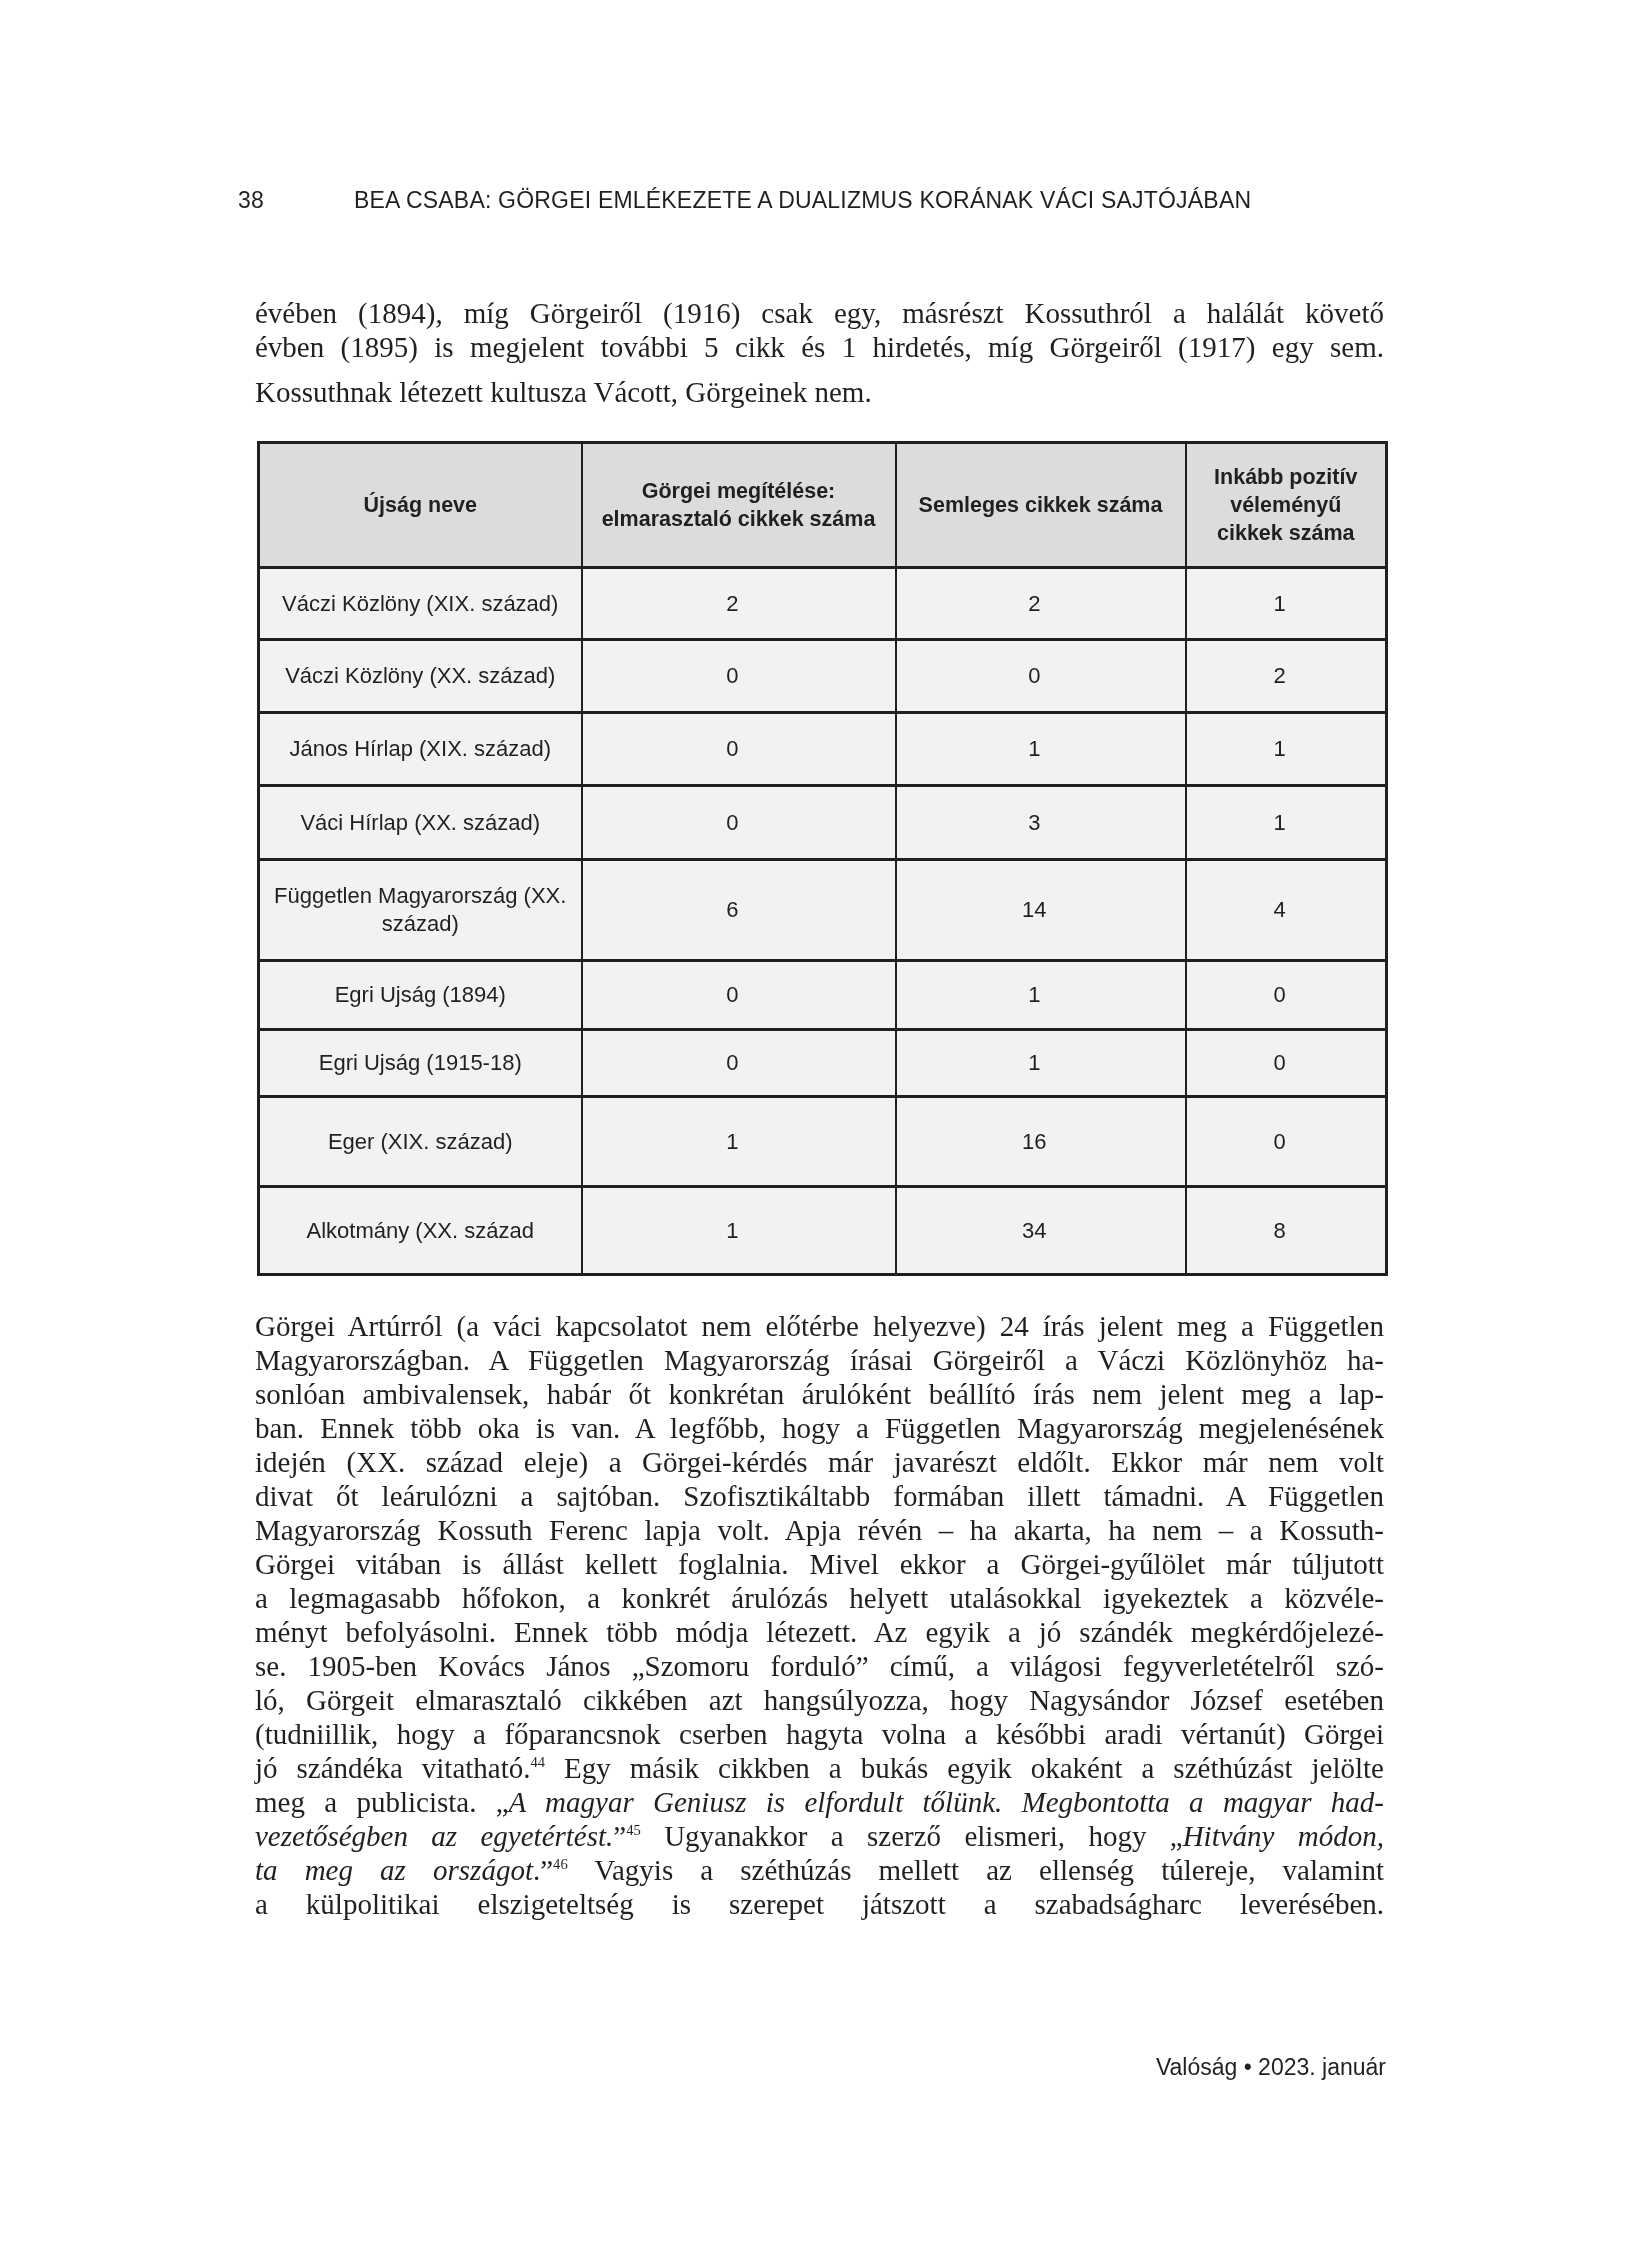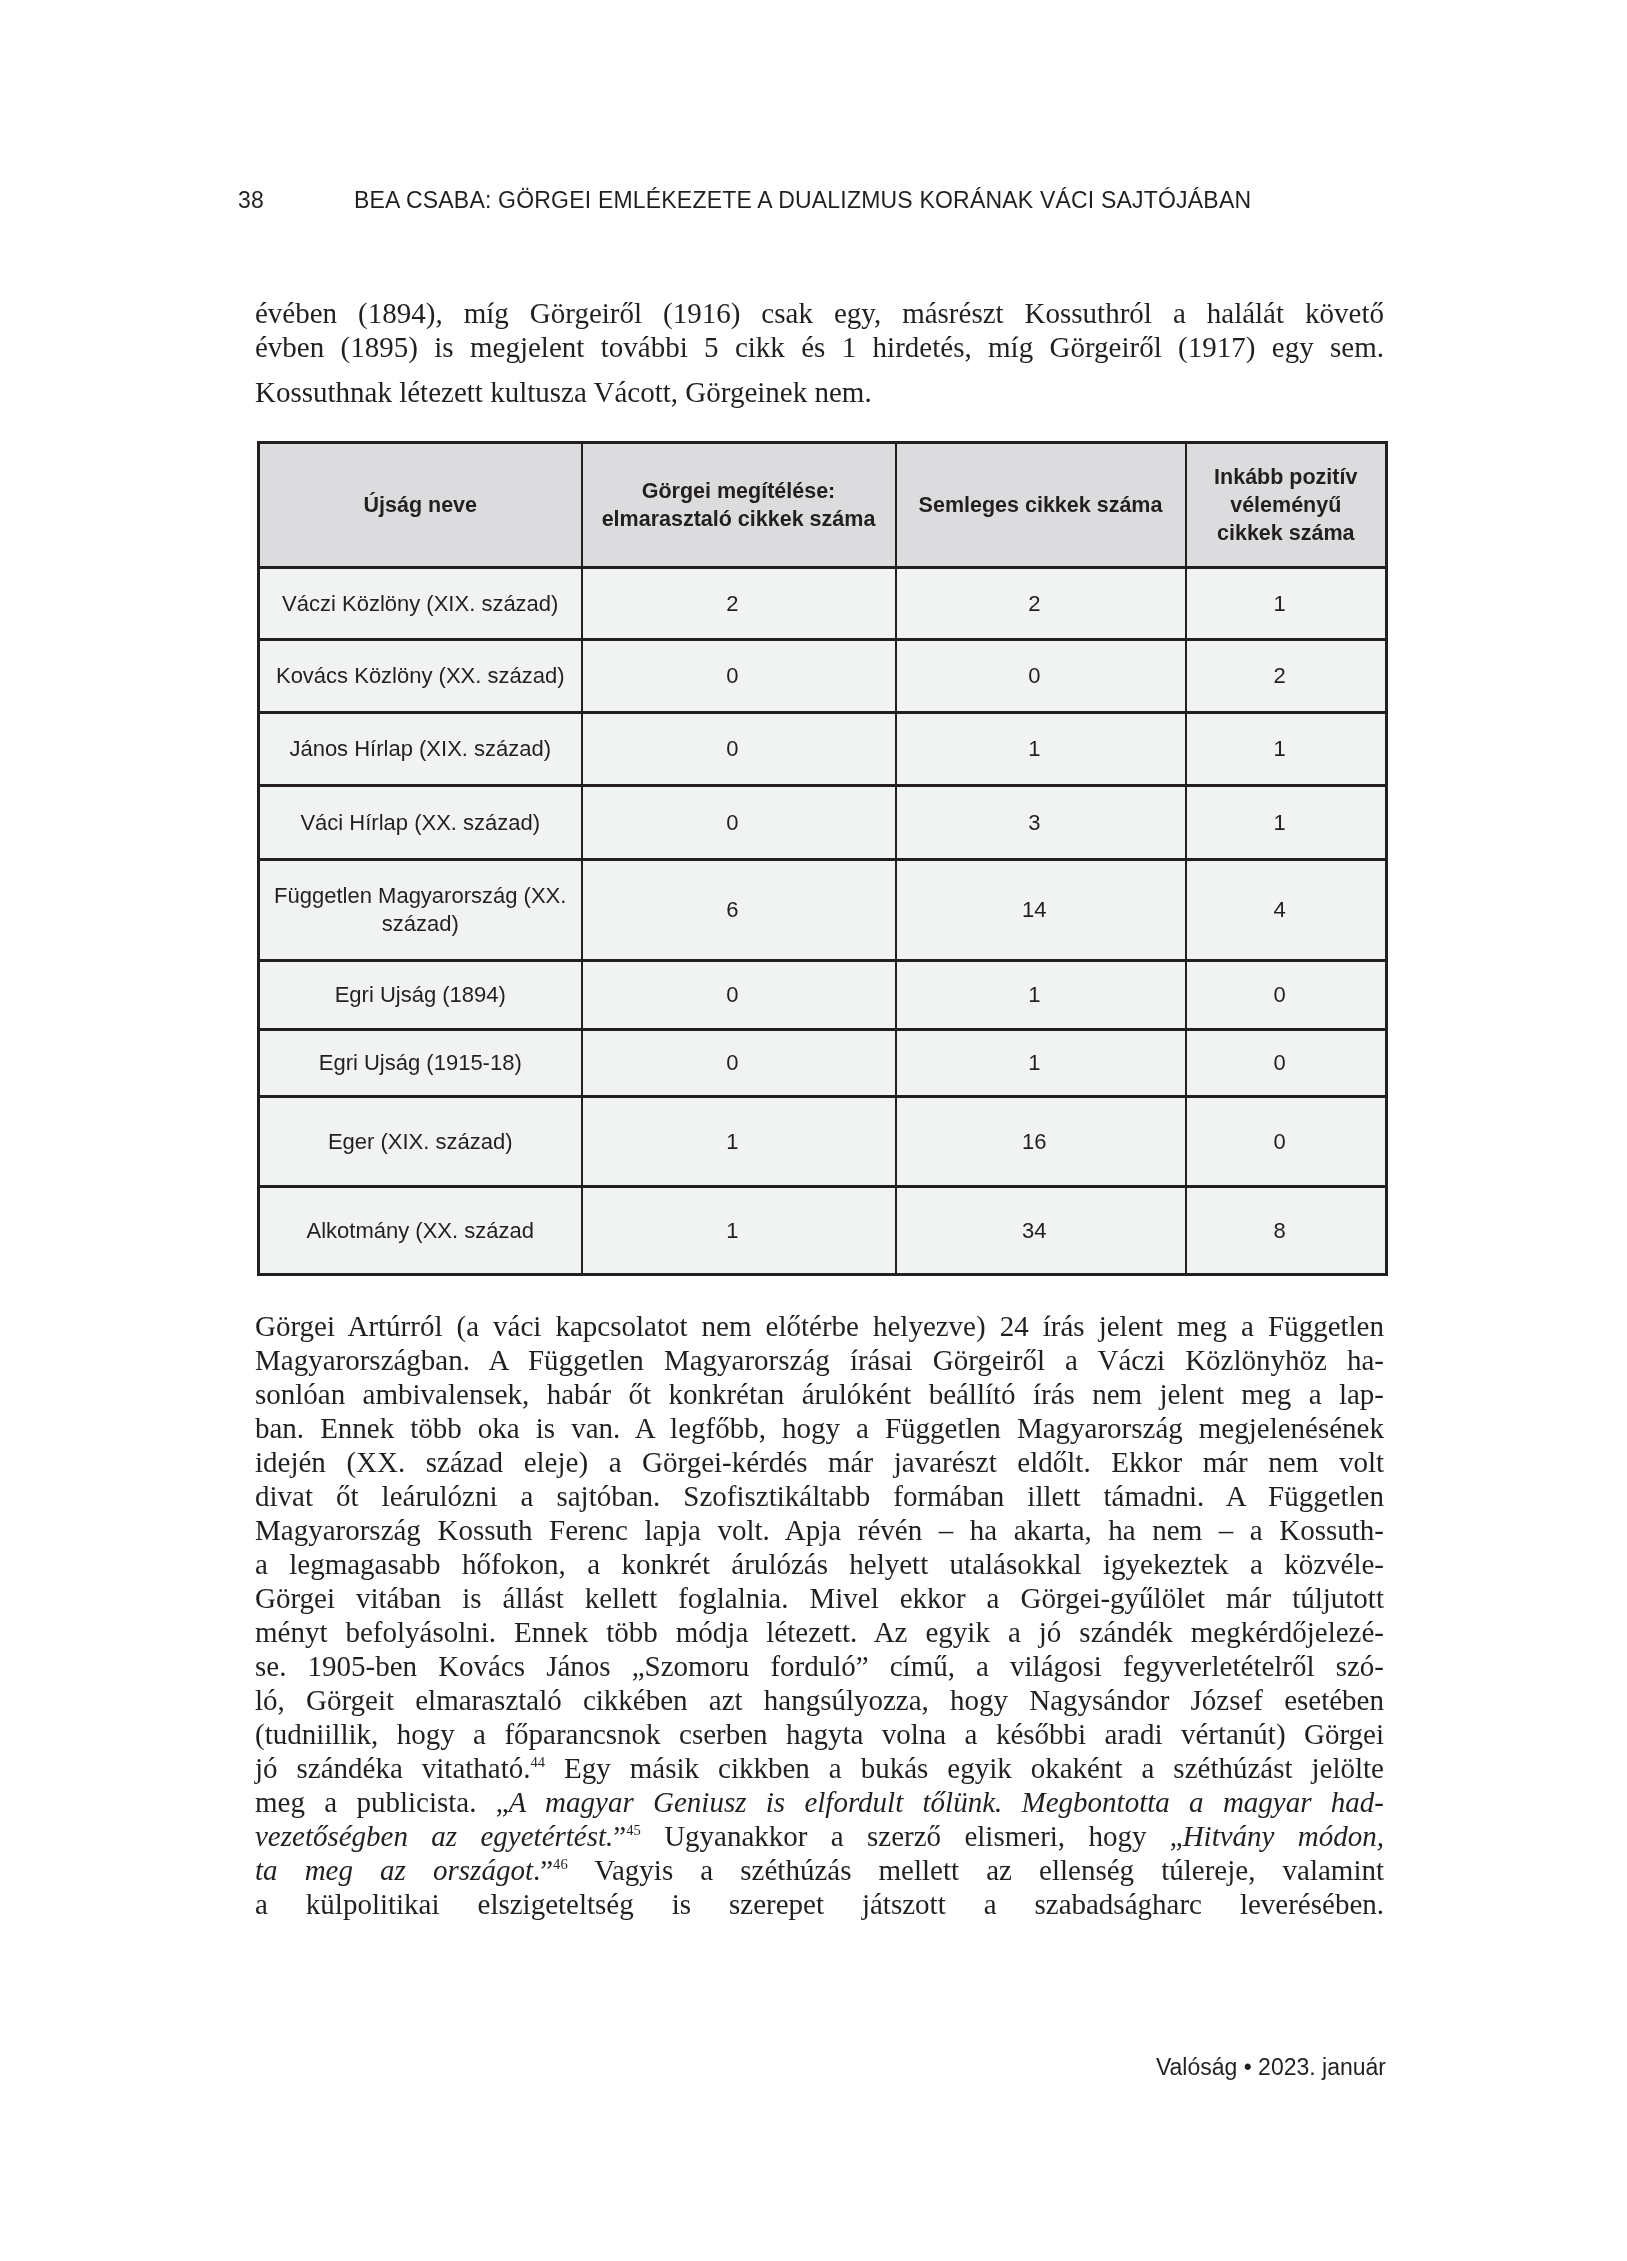--- a/index.html
+++ b/index.html
@@ -81,21 +81,21 @@
       </tr>
     </thead>
     <tbody id="table-body">
         <tr style="height: 72px;">
           <td class="c1">Váczi Közlöny (XIX. század)</td>
           <td class="num">2</td>
           <td class="num">2</td>
           <td class="c4 num">1</td>
         </tr>
         <tr style="height: 73px;">
-          <td class="c1">Kovács Közlöny (XX. század)</td>
+          <td class="c1">Váczi Közlöny (XX. század)</td>
           <td class="num">0</td>
           <td class="num">0</td>
           <td class="c4 num">2</td>
         </tr>
         <tr style="height: 73px;">
           <td class="c1">János Hírlap (XIX. század)</td>
           <td class="num">0</td>
           <td class="num">1</td>
           <td class="c4 num">1</td>
         </tr>
@@ -139,22 +139,22 @@
   </table>
 
   <div class="body-text para2" id="main-paragraph">
       <span class="line"><span>Görgei Artúrról (a váci kapcsolatot nem előtérbe helyezve) 24 írás jelent meg a Független</span></span>
       <span class="line"><span>Magyarországban. A Független Magyarország írásai Görgeiről a Váczi Közlönyhöz ha-</span></span>
       <span class="line"><span>sonlóan ambivalensek, habár őt konkrétan árulóként beállító írás nem jelent meg a lap-</span></span>
       <span class="line"><span>ban. Ennek több oka is van. A legfőbb, hogy a Független Magyarország megjelenésének</span></span>
       <span class="line"><span>idején (XX. század eleje) a Görgei-kérdés már javarészt eldőlt. Ekkor már nem volt</span></span>
       <span class="line"><span>divat őt leárulózni a sajtóban. Szofisztikáltabb formában illett támadni. A Független</span></span>
       <span class="line"><span>Magyarország Kossuth Ferenc lapja volt. Apja révén – ha akarta, ha nem – a Kossuth-</span></span>
+      <span class="line"><span>Görgei vitában is állást kellett foglalnia. Mivel ekkor a Görgei-gyűlölet már túljutott</span></span>
       <span class="line"><span>a legmagasabb hőfokon, a konkrét árulózás helyett utalásokkal igyekeztek a közvéle-</span></span>
-      <span class="line"><span>Görgei vitában is állást kellett foglalnia. Mivel ekkor a Görgei-gyűlölet már túljutott</span></span>
       <span class="line"><span>ményt befolyásolni. Ennek több módja létezett. Az egyik a jó szándék megkérdőjelezé-</span></span>
       <span class="line"><span>se. 1905-ben Kovács János „Szomoru forduló” című, a világosi fegyverletételről szó-</span></span>
       <span class="line"><span>ló, Görgeit elmarasztaló cikkében azt hangsúlyozza, hogy Nagysándor József esetében</span></span>
       <span class="line"><span>(tudniillik, hogy a főparancsnok cserben hagyta volna a későbbi aradi vértanút) Görgei</span></span>
       <span class="line"><span>jó szándéka vitatható.</span><sup>44</sup><span> Egy másik cikkben a bukás egyik okaként a széthúzást jelölte</span></span>
       <span class="line"><span>meg a publicista. „</span><i>A magyar Geniusz is elfordult tőlünk. Megbontotta a magyar had-</i></span>
       <span class="line"><i>vezetőségben az egyetértést.</i><span>”</span><sup>45</sup><span> Ugyanakkor a szerző elismeri, hogy „</span><i>Hitvány módon,</i></span>
       <span class="line"><i>ta meg az országot</i><span>.”</span><sup>46</sup><span> Vagyis a széthúzás mellett az ellenség túlereje, valamint</span></span>
       <span class="line"><span>a külpolitikai elszigeteltség is szerepet játszott a szabadságharc leverésében.</span></span>
     </div>

